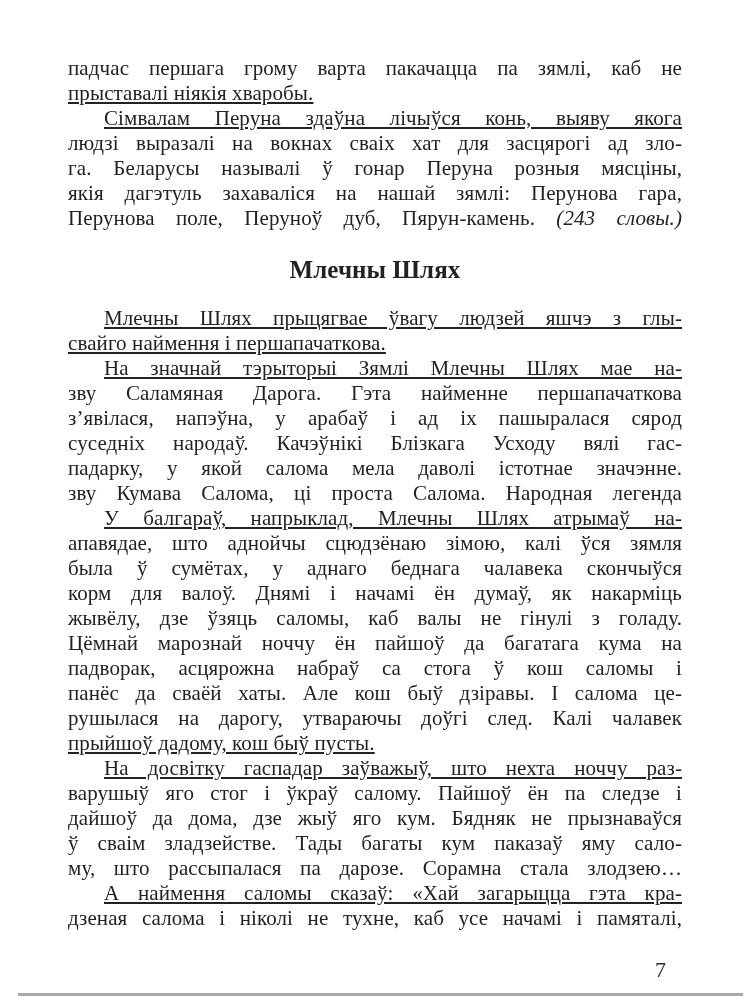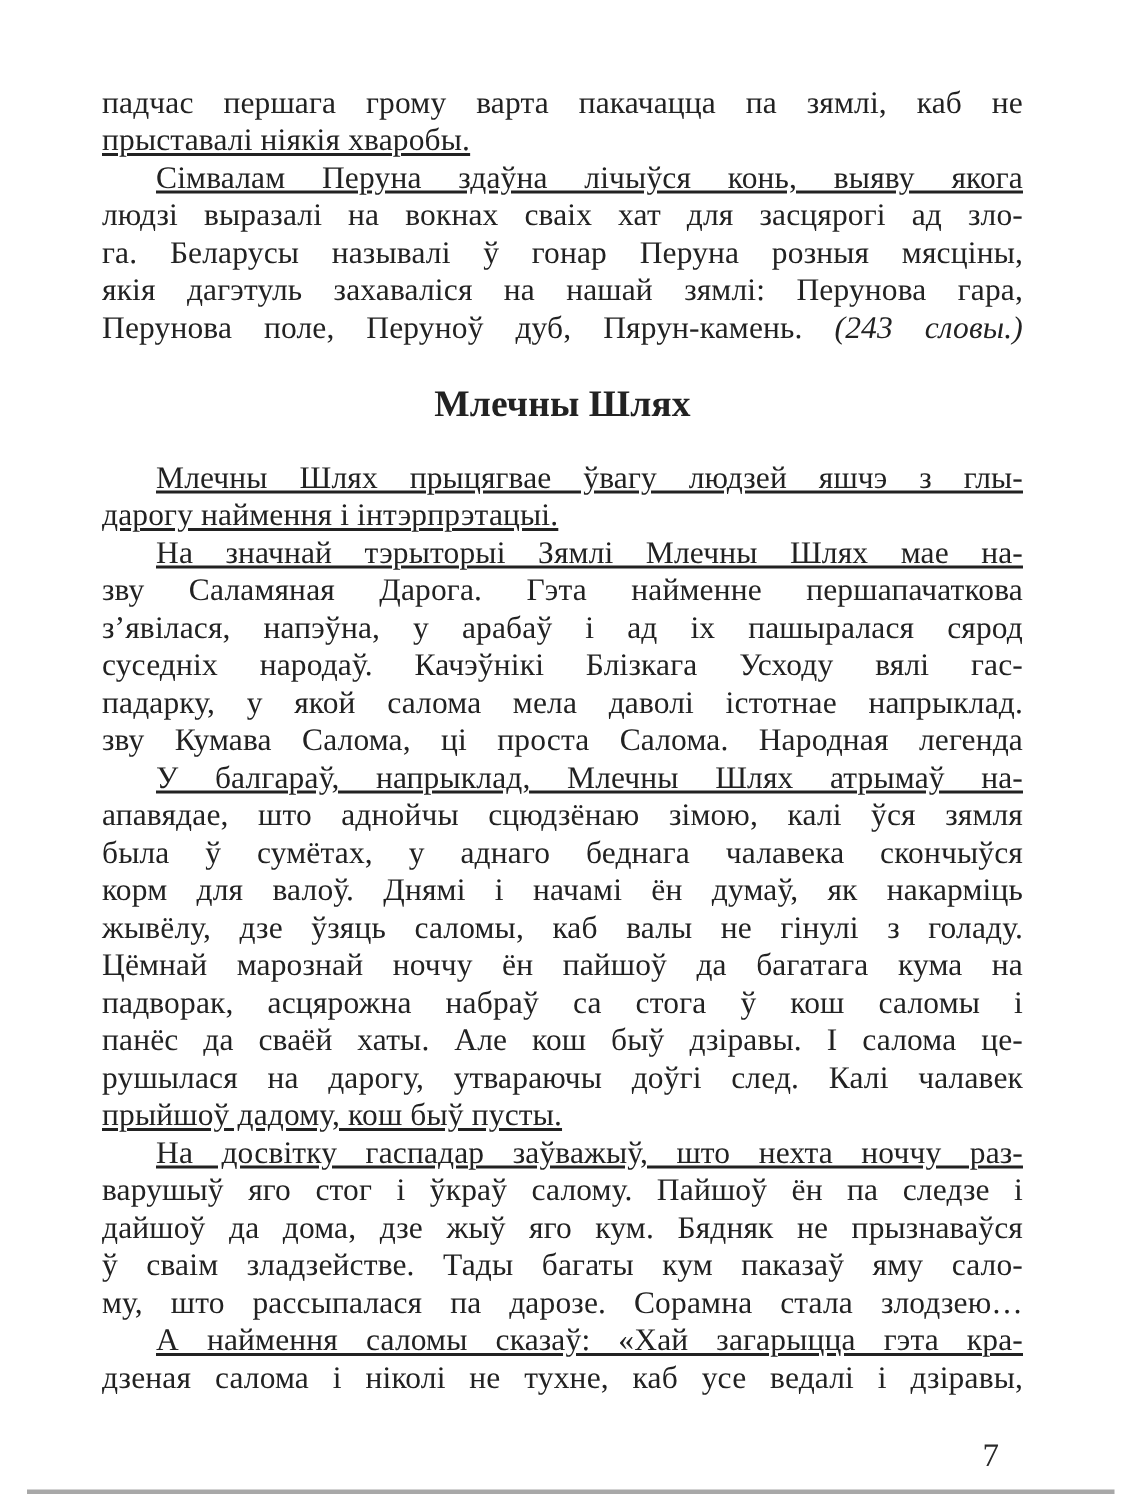--- a/index.html
+++ b/index.html
@@ -72,28 +72,28 @@
       <div class="para">
         <div class="line first-indent">Сімвалам Перуна здаўна лічыўся конь, выяву якога</div>
         <div class="line">людзі выразалі на вокнах сваіх хат для засцярогі ад зло-</div>
         <div class="line">га. Беларусы называлі ў гонар Перуна розныя мясціны,</div>
         <div class="line">якія дагэтуль захаваліся на нашай зямлі: Перунова гара,</div>
         <div class="line"><span>Перунова поле, Перуноў дуб, Пярун-камень. </span><span class="it">(243 словы.)</span></div>
       </div>
       <div class="heading">Млечны Шлях</div>
       <div class="para">
         <div class="line first-indent">Млечны Шлях прыцягвае ўвагу людзей яшчэ з глы-</div>
-        <div class="line short-last">дарогу наймення і інтэрпрэтацыі.</div>
+        <div class="line short-last">свайго наймення і першапачаткова.</div>
       </div>
       <div class="para">
         <div class="line first-indent">На значнай тэрыторыі Зямлі Млечны Шлях мае на-</div>
         <div class="line">зву Саламяная Дарога. Гэта найменне першапачаткова</div>
         <div class="line">з’явілася, напэўна, у арабаў і ад іх пашыралася сярод</div>
         <div class="line">суседніх народаў. Качэўнікі Блізкага Усходу вялі гас-</div>
-        <div class="line">падарку, у якой салома мела даволі істотнае напрыклад.</div>
+        <div class="line">падарку, у якой салома мела даволі істотнае значэнне.</div>
       </div>
       <div class="para">
         <div class="line">зву Кумава Салома, ці проста Салома. Народная легенда</div>
         <div class="line first-indent">У балгараў, напрыклад, Млечны Шлях атрымаў на-</div>
         <div class="line">апавядае, што аднойчы сцюдзёнаю зімою, калі ўся зямля</div>
         <div class="line">была ў сумётах, у аднаго беднага чалавека скончыўся</div>
         <div class="line">корм для валоў. Днямі і начамі ён думаў, як накарміць</div>
         <div class="line">жывёлу, дзе ўзяць саломы, каб валы не гінулі з голаду.</div>
         <div class="line">Цёмнай марознай ноччу ён пайшоў да багатага кума на</div>
         <div class="line">падворак, асцярожна набраў са стога ў кош саломы і</div>
@@ -103,18 +103,18 @@
       </div>
       <div class="para">
         <div class="line first-indent">На досвітку гаспадар заўважыў, што нехта ноччу раз-</div>
         <div class="line">варушыў яго стог і ўкраў салому. Пайшоў ён па следзе і</div>
         <div class="line">дайшоў да дома, дзе жыў яго кум. Бядняк не прызнаваўся</div>
         <div class="line">ў сваім зладзействе. Тады багаты кум паказаў яму сало-</div>
         <div class="line">му, што рассыпалася па дарозе. Сорамна стала злодзею…</div>
       </div>
       <div class="para">
         <div class="line first-indent">А наймення саломы сказаў: «Хай загарыцца гэта кра-</div>
-        <div class="line">дзеная салома і ніколі не тухне, каб усе ведалі і дзіравы,</div>
+        <div class="line">дзеная салома і ніколі не тухне, каб усе начамі і памяталі,</div>
       </div>
     </div>
   <div class="page-number">7</div>
   <div class="footer-rule"></div>
 </div>
 
 </body></html>

